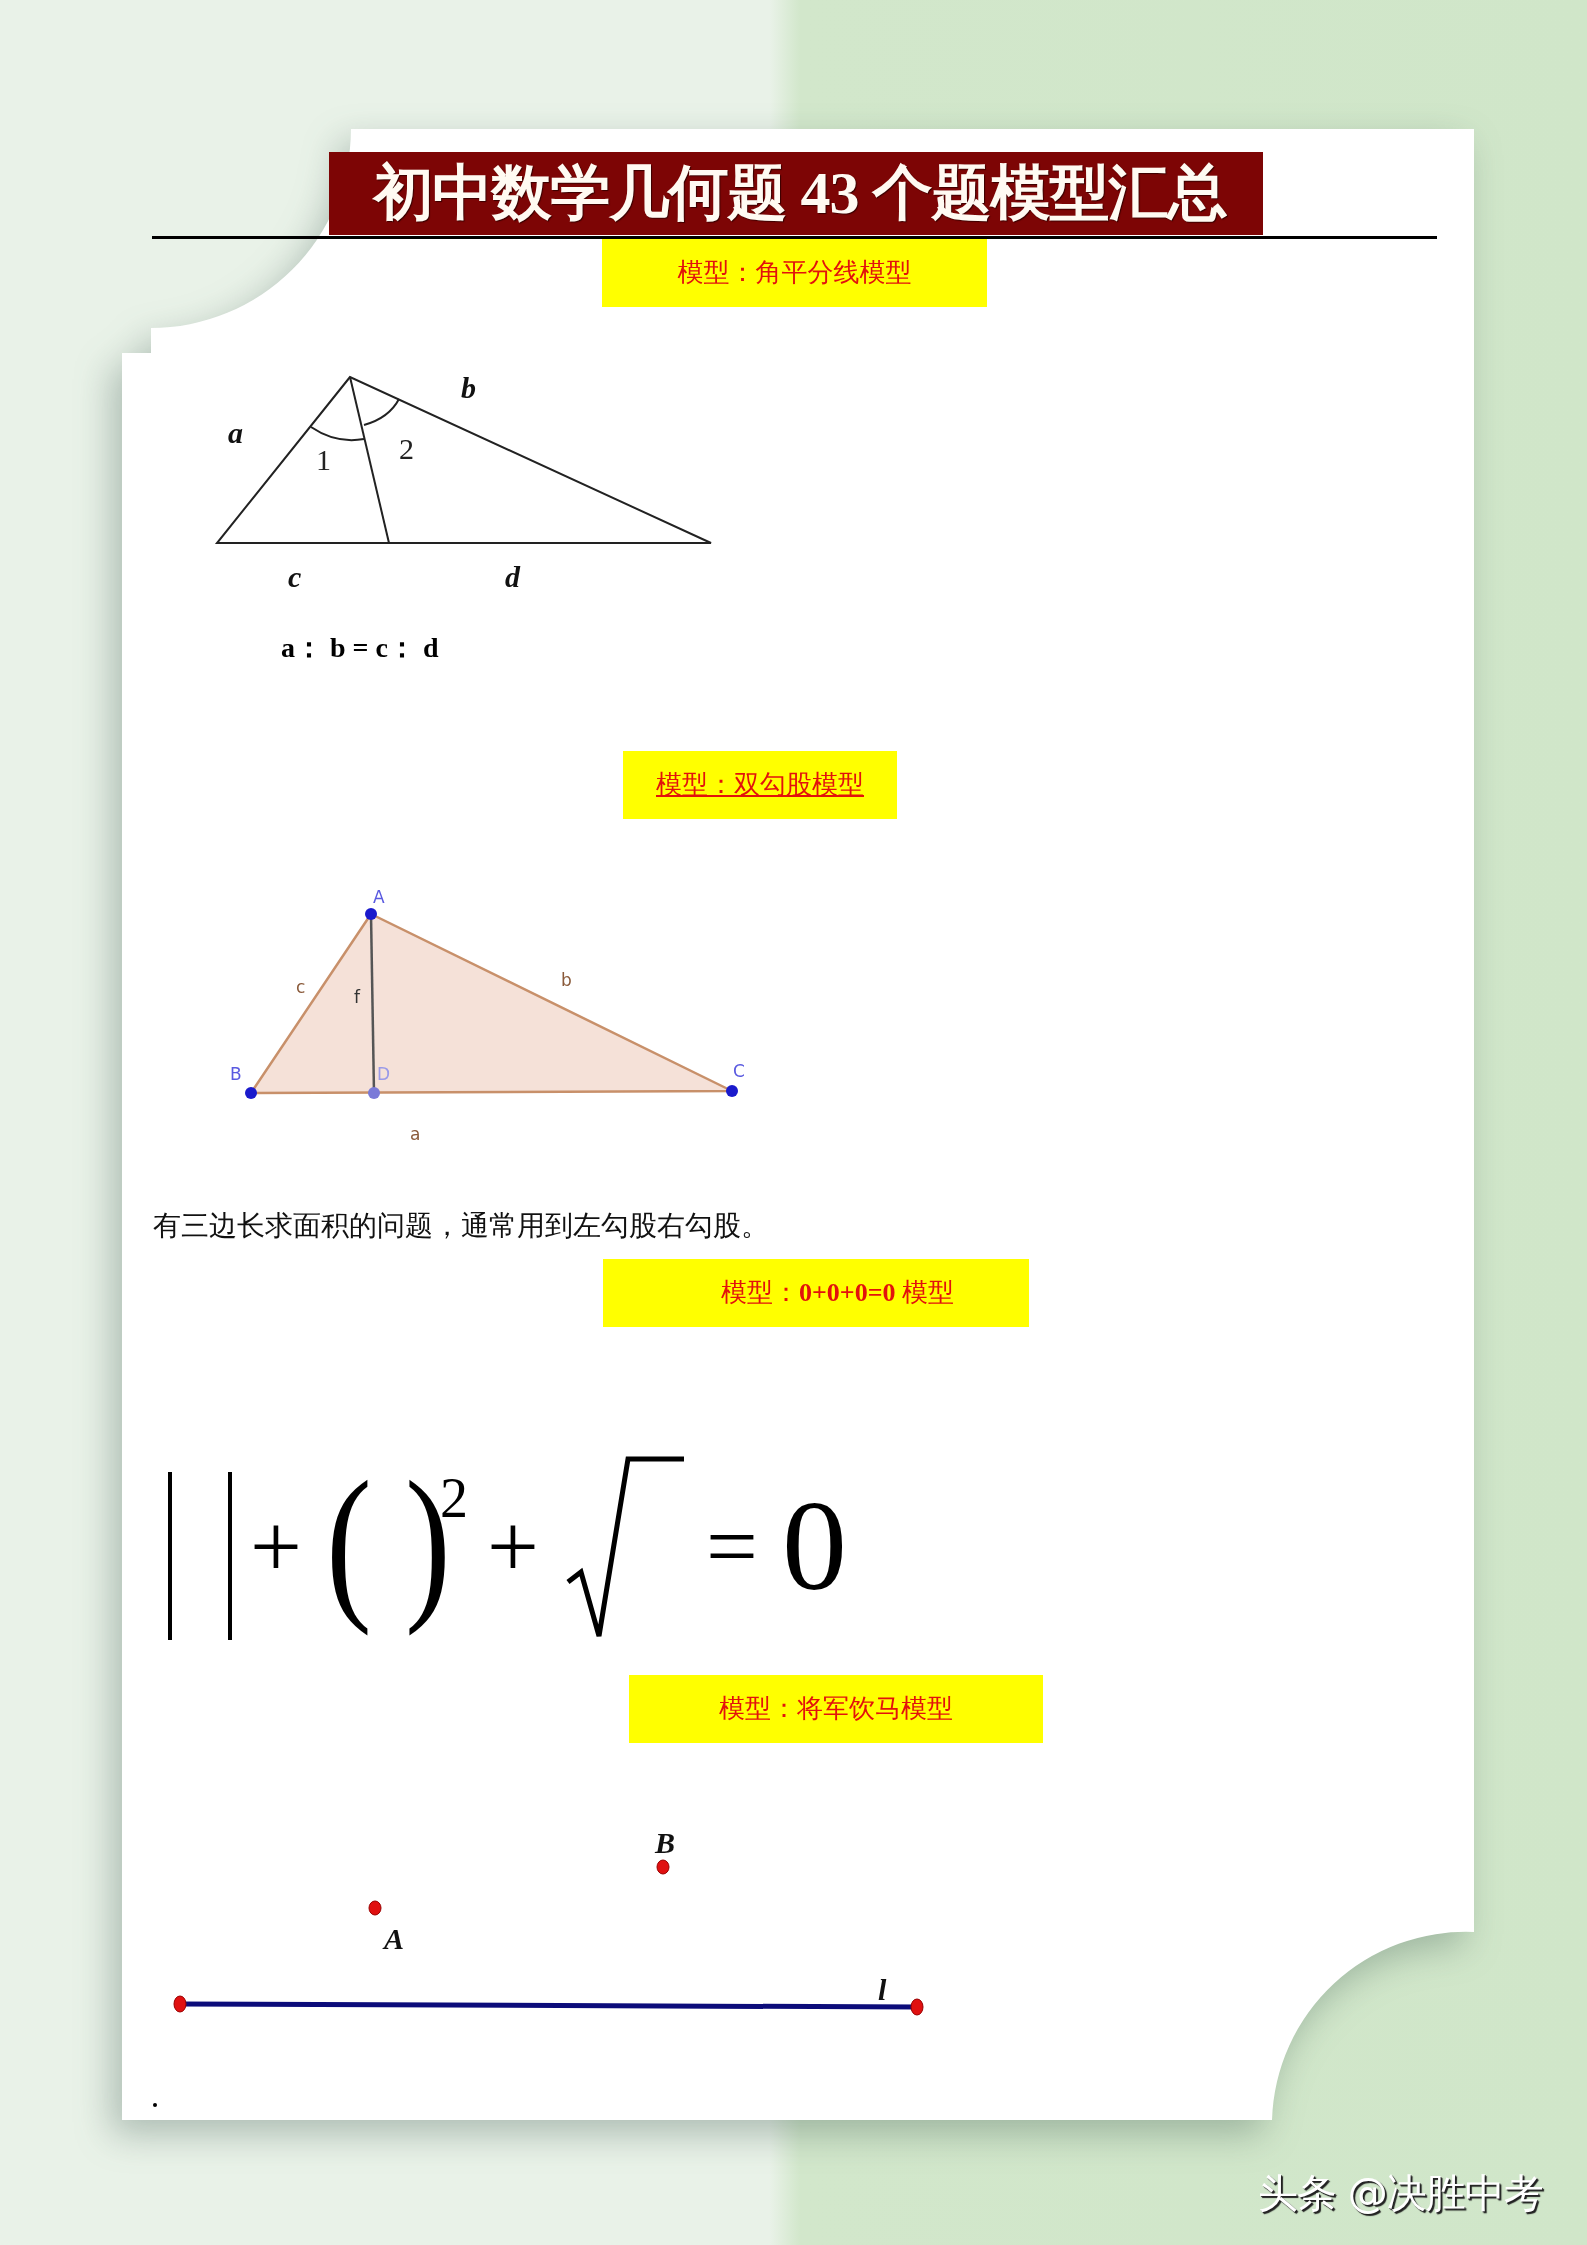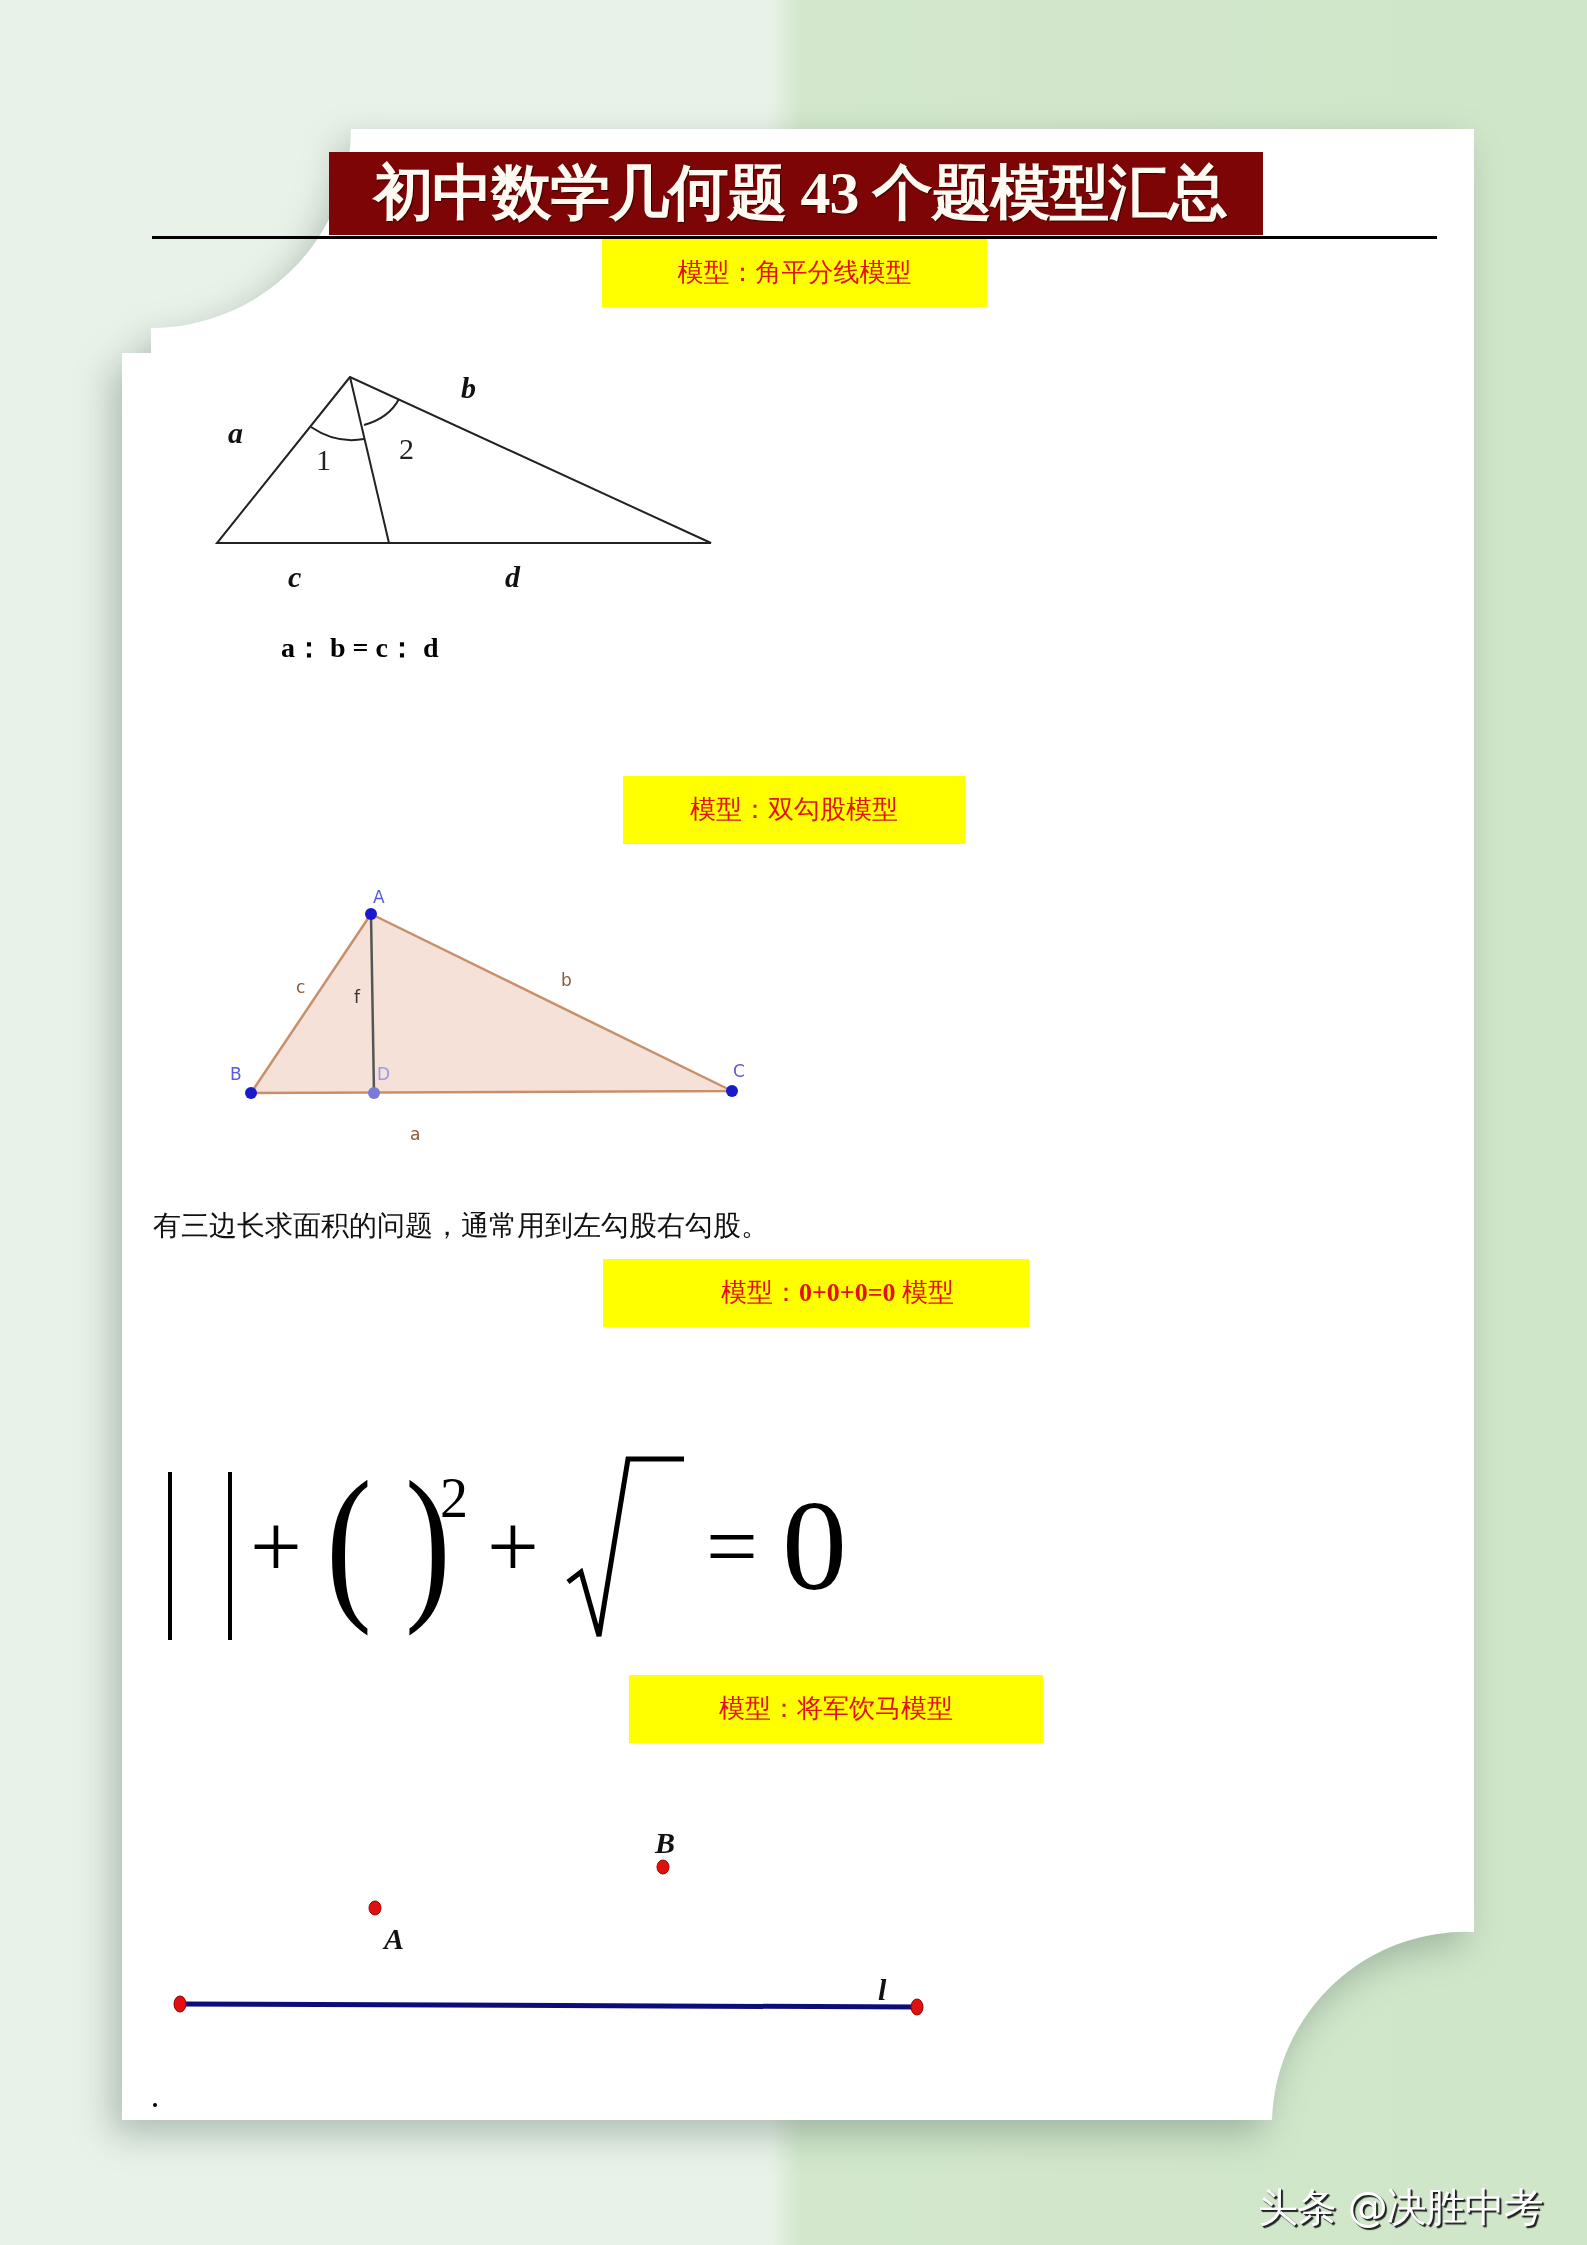--- a/index.html
+++ b/index.html
@@ -23,21 +23,21 @@
     font-size:26px; height:68px; line-height:68px; text-align:center; white-space:nowrap;
     letter-spacing:0px;
   }
   .model-box .bold { font-weight:bold; }
   .para { left:153px; top:1207px; font-size:28px; color:#111; white-space:nowrap;
     font-family:"DejaVu Sans","Liberation Sans",sans-serif; }
   .formula-text { font-family:"Liberation Serif","DejaVu Serif",serif; color:#000; line-height:1; white-space:nowrap; }
   .abs-bar { position:absolute; width:4px; background:#000; }
   .watermark { left:1258px; top:2166px; font-size:40px; color:#fff;
     font-family:"DejaVu Sans","Liberation Sans",sans-serif; white-space:nowrap;
-    text-shadow: 2px 2px 1px #222, 1px 1px 0 #444; letter-spacing:-1px;margin-top:14px; }
+    text-shadow: 2px 2px 1px #222, 1px 1px 0 #444; letter-spacing:-1px; }
   svg text { font-family:"Liberation Serif","DejaVu Serif",serif; }
   .dot-small { left:153px; top:2103px; width:4px; height:4px; border-radius:50%; background:#000; }
 </style>
 </head>
 <body>
 
 <svg id="paper-svg" viewBox="0 0 1587 2245">
   <path d="M351,129 L1474,129 L1474,1932 A194,194 0 0 0 1272,2120 L122,2120 L122,353 L151,353 L151,328 A200,200 0 0 0 351,129 Z" fill="#ffffff"></path>
 </svg>
 
@@ -59,21 +59,21 @@
     <text x="288" y="587">c</text>
     <text x="505" y="587">d</text>
   </g>
   <g font-size="30" fill="#222">
     <text x="316" y="470">1</text>
     <text x="399" y="459">2</text>
   </g>
   <text x="281" y="657" font-size="28" font-weight="bold" fill="#000">a：  b = c：  d</text>
 </svg>
 
-<div class="abs model-box" style="left:623px; top:776px; width:342px;">模型：双勾股模型</div>
+<div class="abs model-box" style="left:623px; top:751px; width:274px;text-decoration:underline;">模型：双勾股模型</div>
 
 <svg class="abs" style="left:0; top:0; width:1587px; height:2245px; pointer-events:none;" viewBox="0 0 1587 2245">
   <polygon points="371,914 251,1093 732,1091" fill="#f5e1d8" stroke="#c8906a" stroke-width="2.5"></polygon>
   <line x1="371" y1="914" x2="374" y2="1093" stroke="#555" stroke-width="2.5"></line>
   <circle cx="371" cy="914" r="6" fill="#1a1acc"></circle>
   <circle cx="251" cy="1093" r="6" fill="#1a1acc"></circle>
   <circle cx="732" cy="1091" r="6" fill="#1a1acc"></circle>
   <circle cx="374" cy="1093" r="6" fill="#7a7ad8"></circle>
   <g font-family="DejaVu Sans, sans-serif" font-size="17" fill="#5a5ae0">
     <text x="373" y="903" style="font-family:'DejaVu Sans',sans-serif">A</text>

